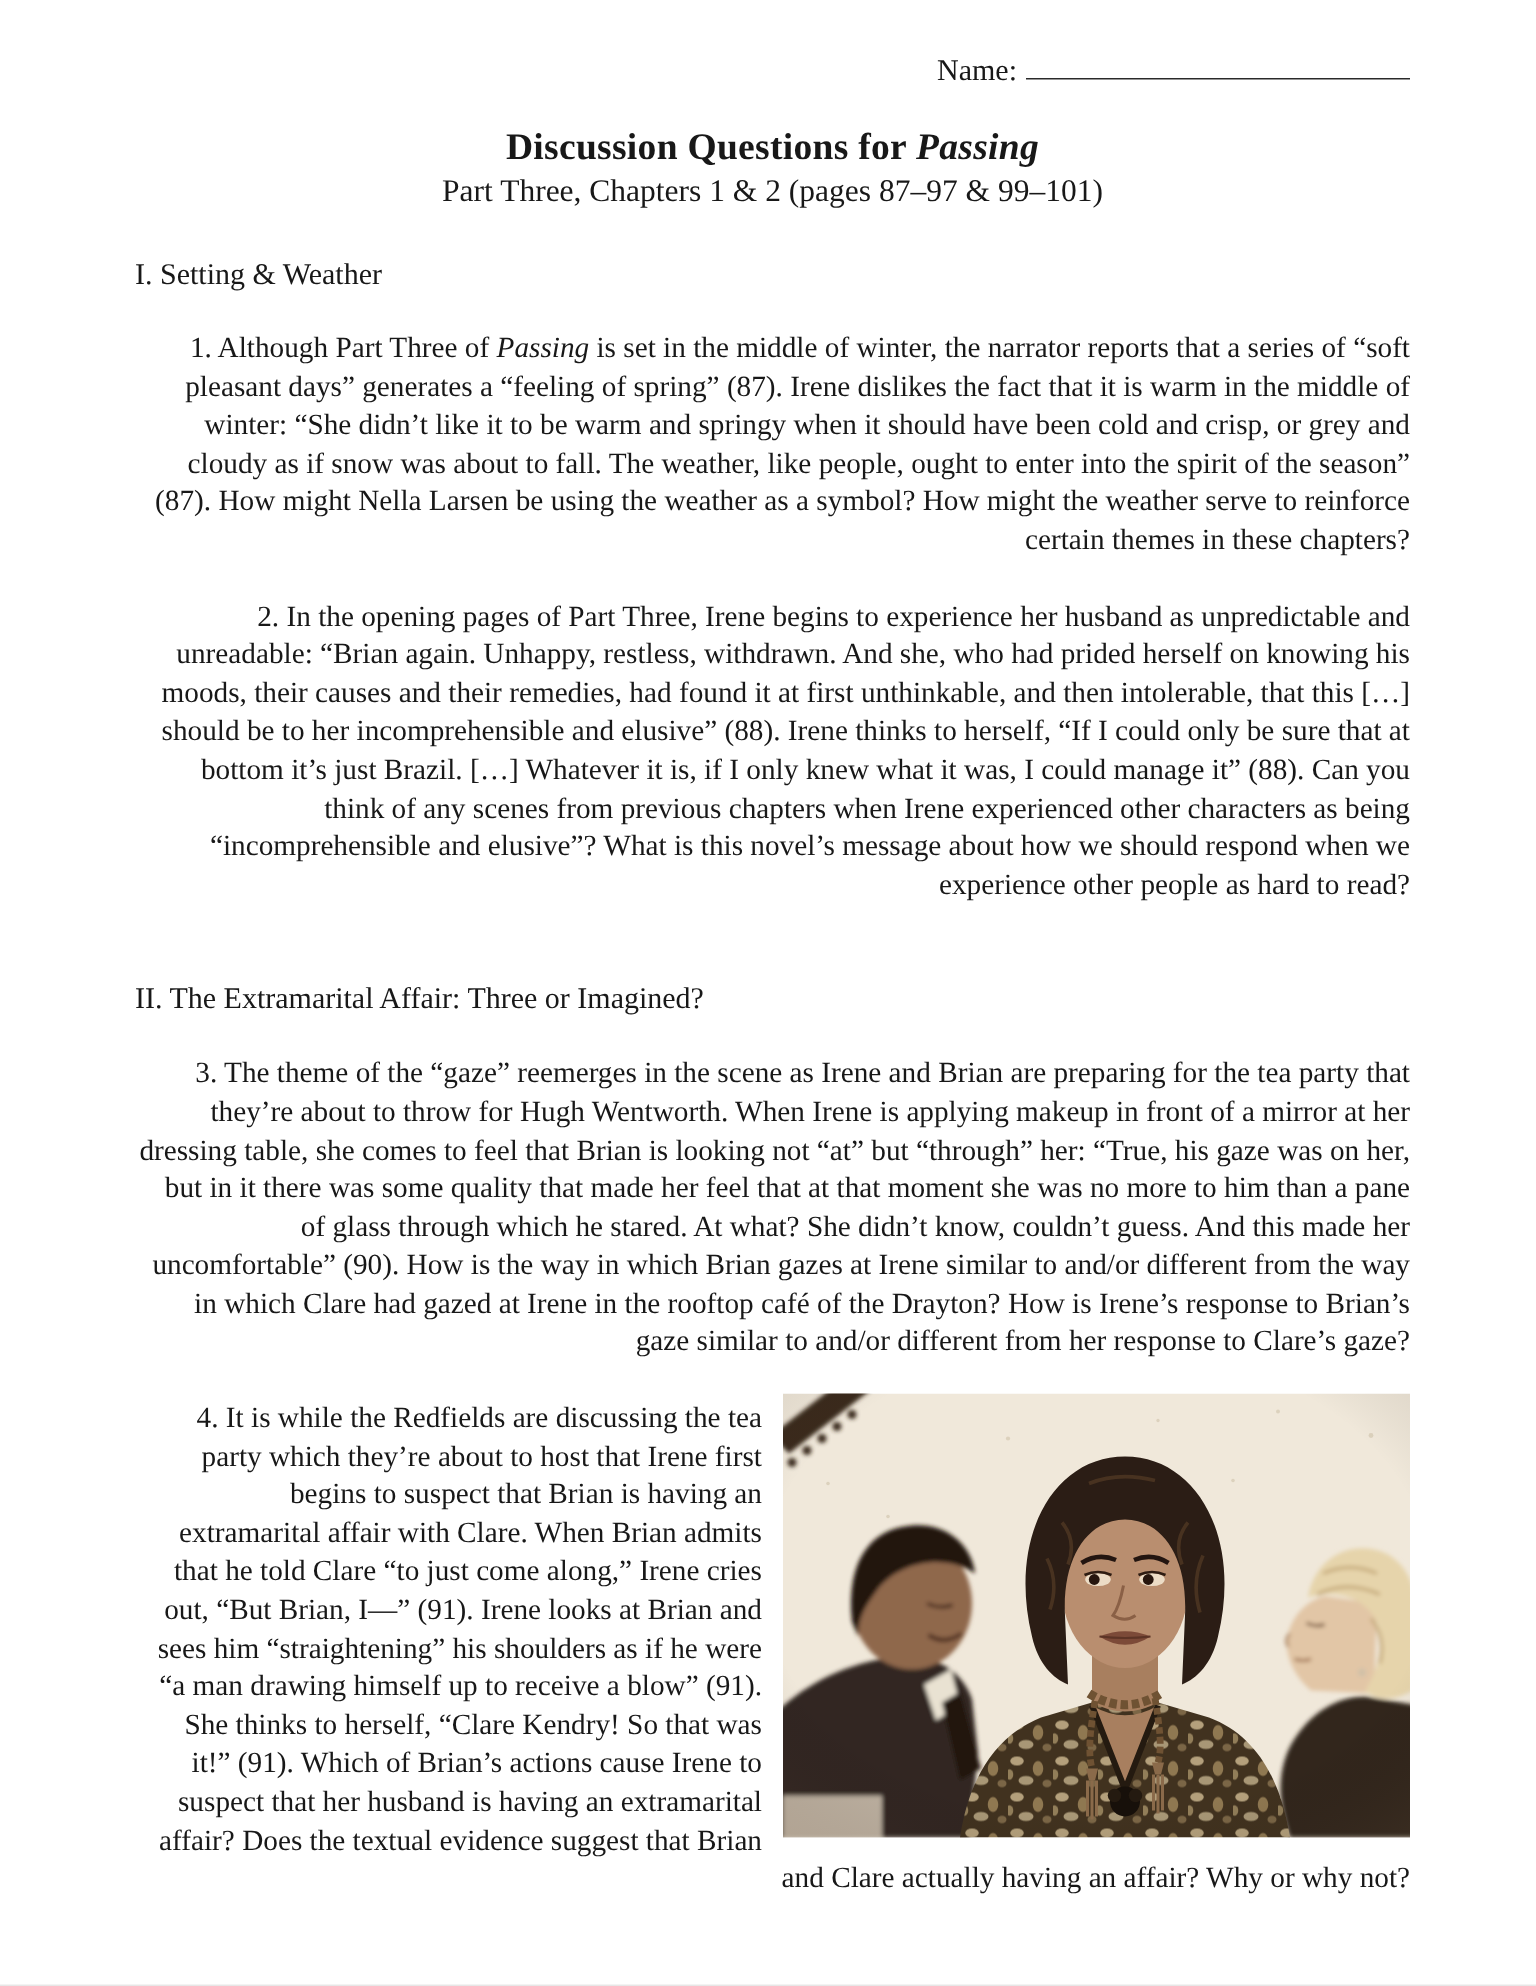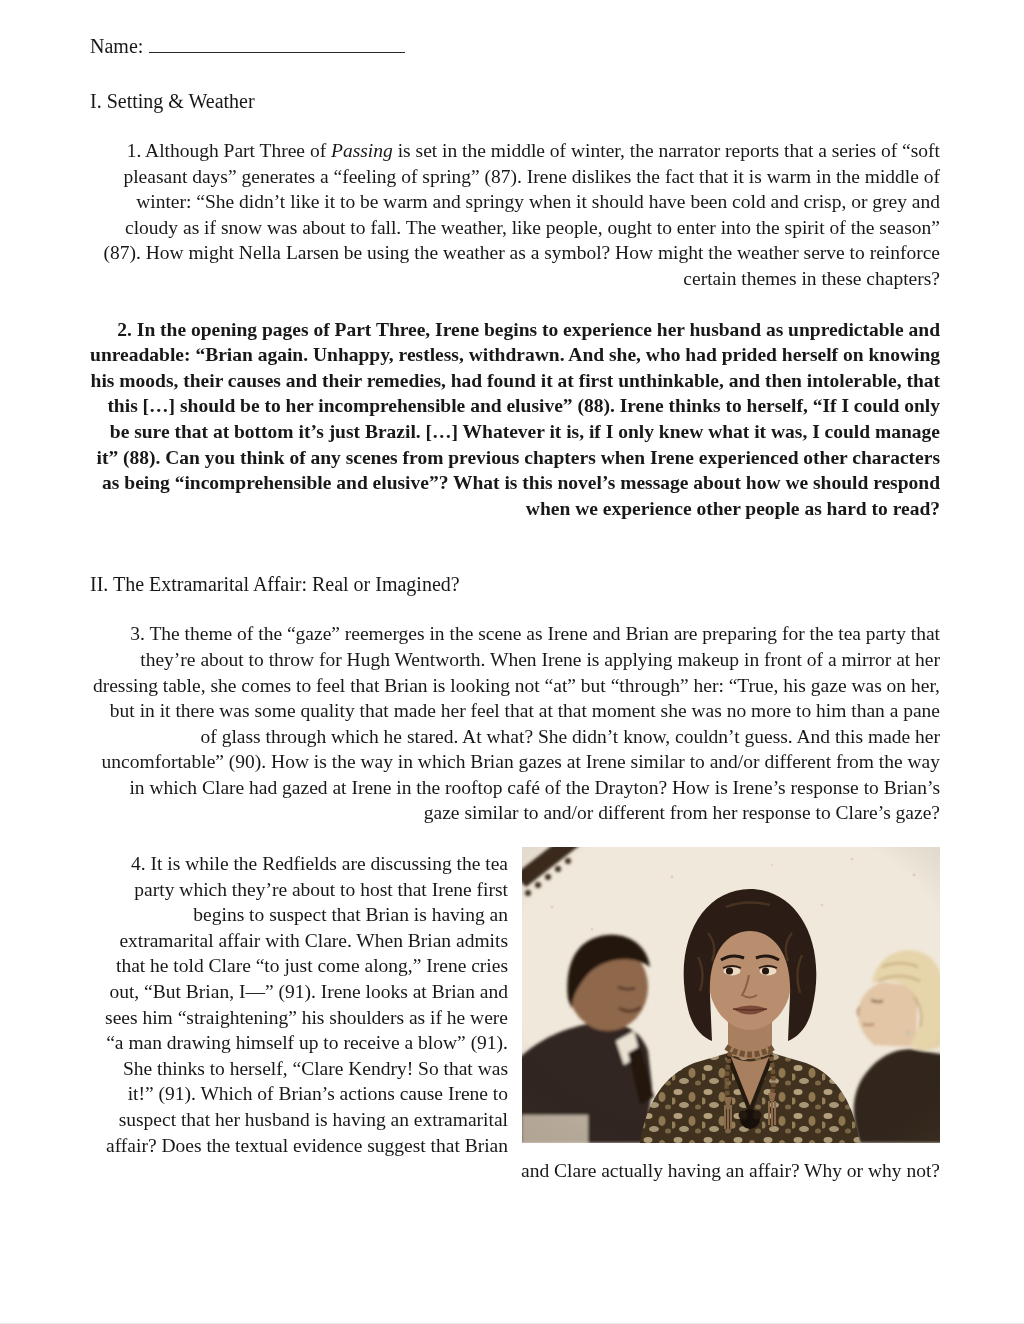--- a/index.html
+++ b/index.html
@@ -3,21 +3,21 @@
 <meta charset="utf-8">
 <style>
   html, body { margin: 0; padding: 0; background: #ffffff; }
   body {
     width: 1024px; height: 1324px; position: relative; overflow: hidden;
     font-family: "Liberation Serif", "DejaVu Serif", serif;
     color: #181818;
   }
   .page { padding: 26px 84px 0 90px; position: relative; }
   .name-row {
-    text-align: left; font-size: 20px; margin-top: 6px; margin-bottom: 26px;
+    text-align: right; font-size: 20px; margin-top: 6px; margin-bottom: 26px;
     white-space: nowrap;
   }
   .name-blank {
     display: inline-block; width: 256px; border-bottom: 1.6px solid #2a2a2a;
     height: 20px; margin-left: 6px; vertical-align: baseline;
   }
   .doc-title {
     text-align: center; font-size: 25px; font-weight: bold;
     margin: 14px 0 2px 0; letter-spacing: 0.2px;
   }
@@ -25,21 +25,21 @@
   .doc-subtitle { text-align: center; font-size: 21px; margin: 2px 0 0 0; }
   .section-heading {
     font-size: 20px; font-weight: normal; margin: 0 0 0 0; padding: 0;
   }
   .sh1 { margin-top: 32px; }
   .sh2 { margin-top: 52px; }
   p.q {
     font-size: 19.5px; line-height: 25.6px; margin: 0; padding: 0;
     text-align: right;
   }
-  .q-gap { margin-top: 25px !important; font-weight: bold; }
+  .q-gap { margin-top: 25px !important; }
   .after-heading { margin-top: 25px !important; }
   .book-inline { font-style: italic; }
   .q4-wrap { margin-top: 25px; margin-left: 15px; }
   .film-still {
     float: right; width: 418px; height: 296px; margin: -4px 0 8px 14px;
     display: block;
   }
   .bottom-edge {
     position: absolute; left: 0; right: 0; bottom: 0; height: 0;
     border-top: 1px solid #e7e7e7;
@@ -47,30 +47,34 @@
 </style>
 </head>
 <body>
 
 <div class="page">
 
   <div class="name-row">
     <span>Name:</span><span class="name-blank"></span>
   </div>
 
+  <div class="doc-title">
+    <span>Discussion Questions for </span><span class="book">Passing</span>
+  </div>
+  <div class="doc-subtitle">Part Three, Chapters 1 &amp; 2 (pages 87–97 &amp; 99–101)</div>
 
   <div class="section-heading sh1">I. Setting &amp; Weather</div>
 
   <p class="q after-heading">
     <span>1. Although Part Three of </span><span class="book-inline">Passing</span><span> is set in the middle of winter, the narrator reports that a series of “soft pleasant days” generates a “feeling of spring” (87). Irene dislikes the fact that it is warm in the middle of winter: “She didn’t like it to be warm and springy when it should have been cold and crisp, or grey and cloudy as if snow was about to fall. The weather, like people, ought to enter into the spirit of the season” (87). How might Nella Larsen be using the weather as a symbol? How might the weather serve to reinforce certain themes in these chapters?</span>
   </p>
 
   <p class="q q-gap">2. In the opening pages of Part Three, Irene begins to experience her husband as unpredictable and unreadable: “Brian again. Unhappy, restless, withdrawn. And she, who had prided herself on knowing his moods, their causes and their remedies, had found it at first unthinkable, and then intolerable, that this […] should be to her incomprehensible and elusive” (88). Irene thinks to herself, “If I could only be sure that at bottom it’s just Brazil. […] Whatever it is, if I only knew what it was, I could manage it” (88). Can you think of any scenes from previous chapters when Irene experienced other characters as being “incomprehensible and elusive”? What is this novel’s message about how we should respond when we experience other people as hard to read?</p>
 
-  <div class="section-heading sh2">II. The Extramarital Affair: Real or Imagined?</div>
+  <div class="section-heading sh2">II. The Extramarital Affair: Three or Imagined?</div>
 
   <p class="q after-heading">3. The theme of the “gaze” reemerges in the scene as Irene and Brian are preparing for the tea party that they’re about to throw for Hugh Wentworth. When Irene is applying makeup in front of a mirror at her dressing table, she comes to feel that Brian is looking not “at” but “through” her: “True, his gaze was on her, but in it there was some quality that made her feel that at that moment she was no more to him than a pane of glass through which he stared. At what? She didn’t know, couldn’t guess. And this made her uncomfortable” (90). How is the way in which Brian gazes at Irene similar to and/or different from the way in which Clare had gazed at Irene in the rooftop café of the Drayton? How is Irene’s response to Brian’s gaze similar to and/or different from her response to Clare’s gaze?</p>
 
   <div class="q4-wrap">
 
     <svg class="film-still" viewBox="0 0 418 296" width="418" height="296" xmlns="http://www.w3.org/2000/svg" aria-hidden="true">
       <defs>
         <filter id="soft">
             <feGaussianBlur stdDeviation="1.4"></feGaussianBlur>
           </filter>

